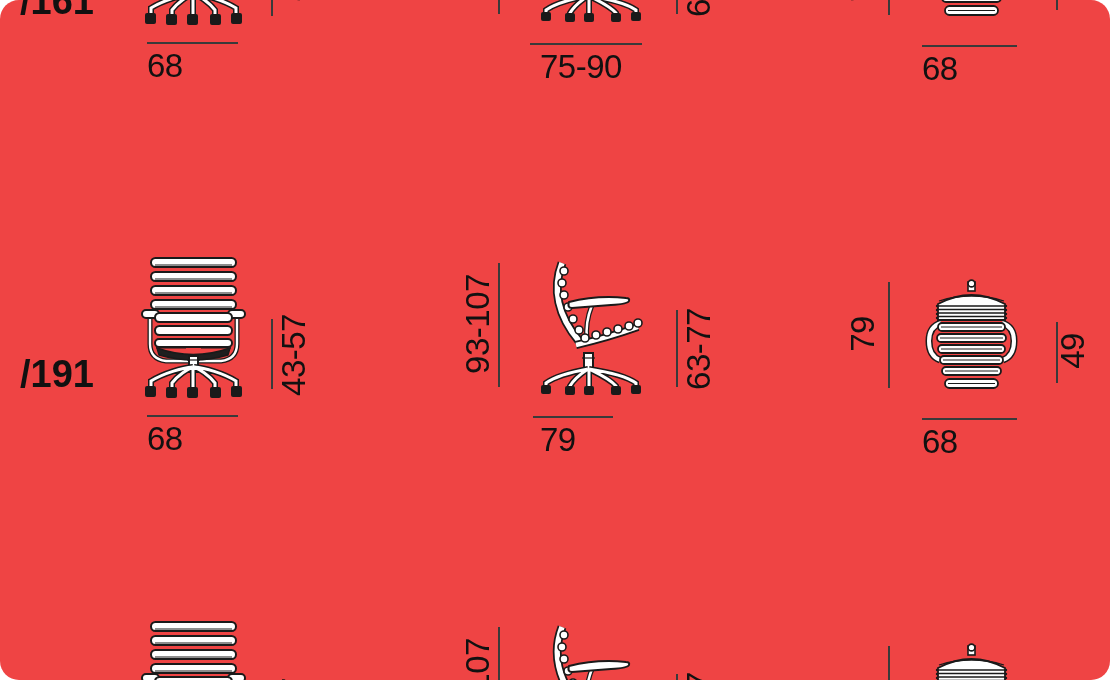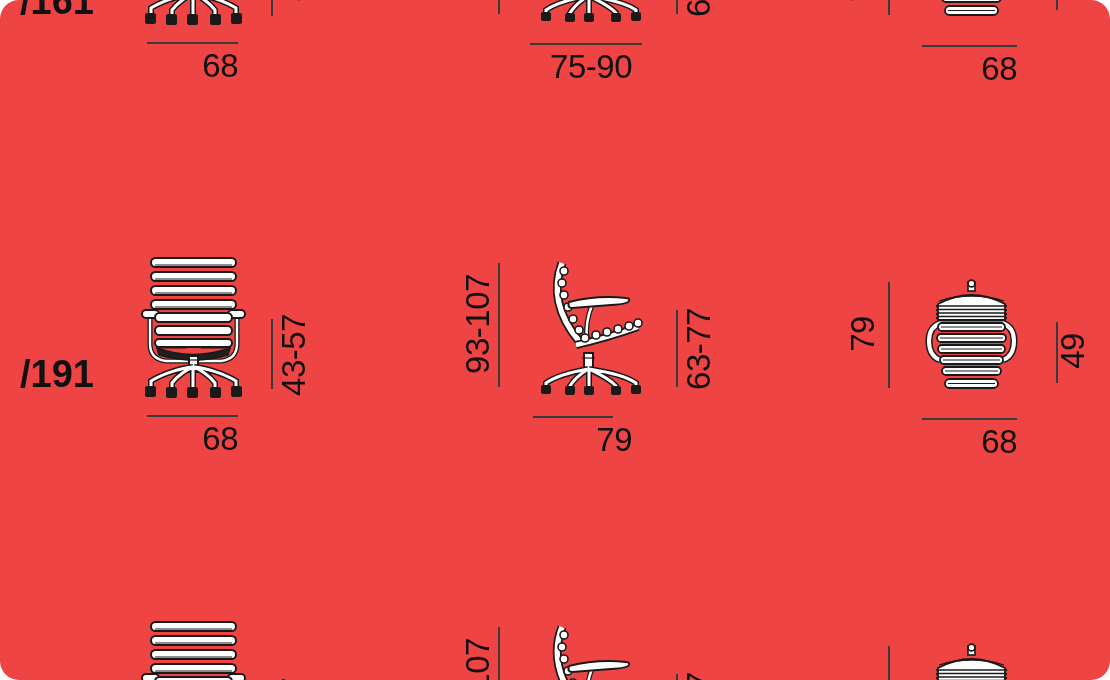--- a/index.html
+++ b/index.html
@@ -4,21 +4,21 @@
 <style>
   html,body{margin:0;padding:0;background:#ffffff;}
   #canvas{position:relative;width:1110px;height:680px;overflow:hidden;background:#ef4444;
           font-family:"Liberation Sans", sans-serif;border-radius:19px;}
   .row{position:absolute;left:0;width:1110px;height:253px;}
   .row-a{top:-146px;}
   .row-b{top:227px;}
   .row-c{top:591px;}
   .model{position:absolute;left:20px;top:128px;font-size:38px;font-weight:bold;color:#111;line-height:1;}
   .dim-text{font-size:33px;color:#111;line-height:1;letter-spacing:-0.5px;}
-  .dim-text-h{position:absolute;text-align:right;}
+  .dim-text-h{position:absolute;text-align:left;}
   .dim-text-v{position:absolute;white-space:nowrap;transform:translate(-50%,-50%) rotate(-90deg);}
   .hline{position:absolute;height:2px;background:#3a3a3a;}
   .vline{position:absolute;width:2px;background:#3a3a3a;}
   .drawing{position:absolute;overflow:visible;}
   
   .front-svg{left:142px;top:30px;width:103px;height:141px;}
   .front-dim{left:147px;top:188px;width:91px;}
   .front-width{left:147px;top:195px;width:91px;}
   .seat-height-line{left:271px;top:92px;height:70px;}
   .seat-height{left:293px;top:128px;}

